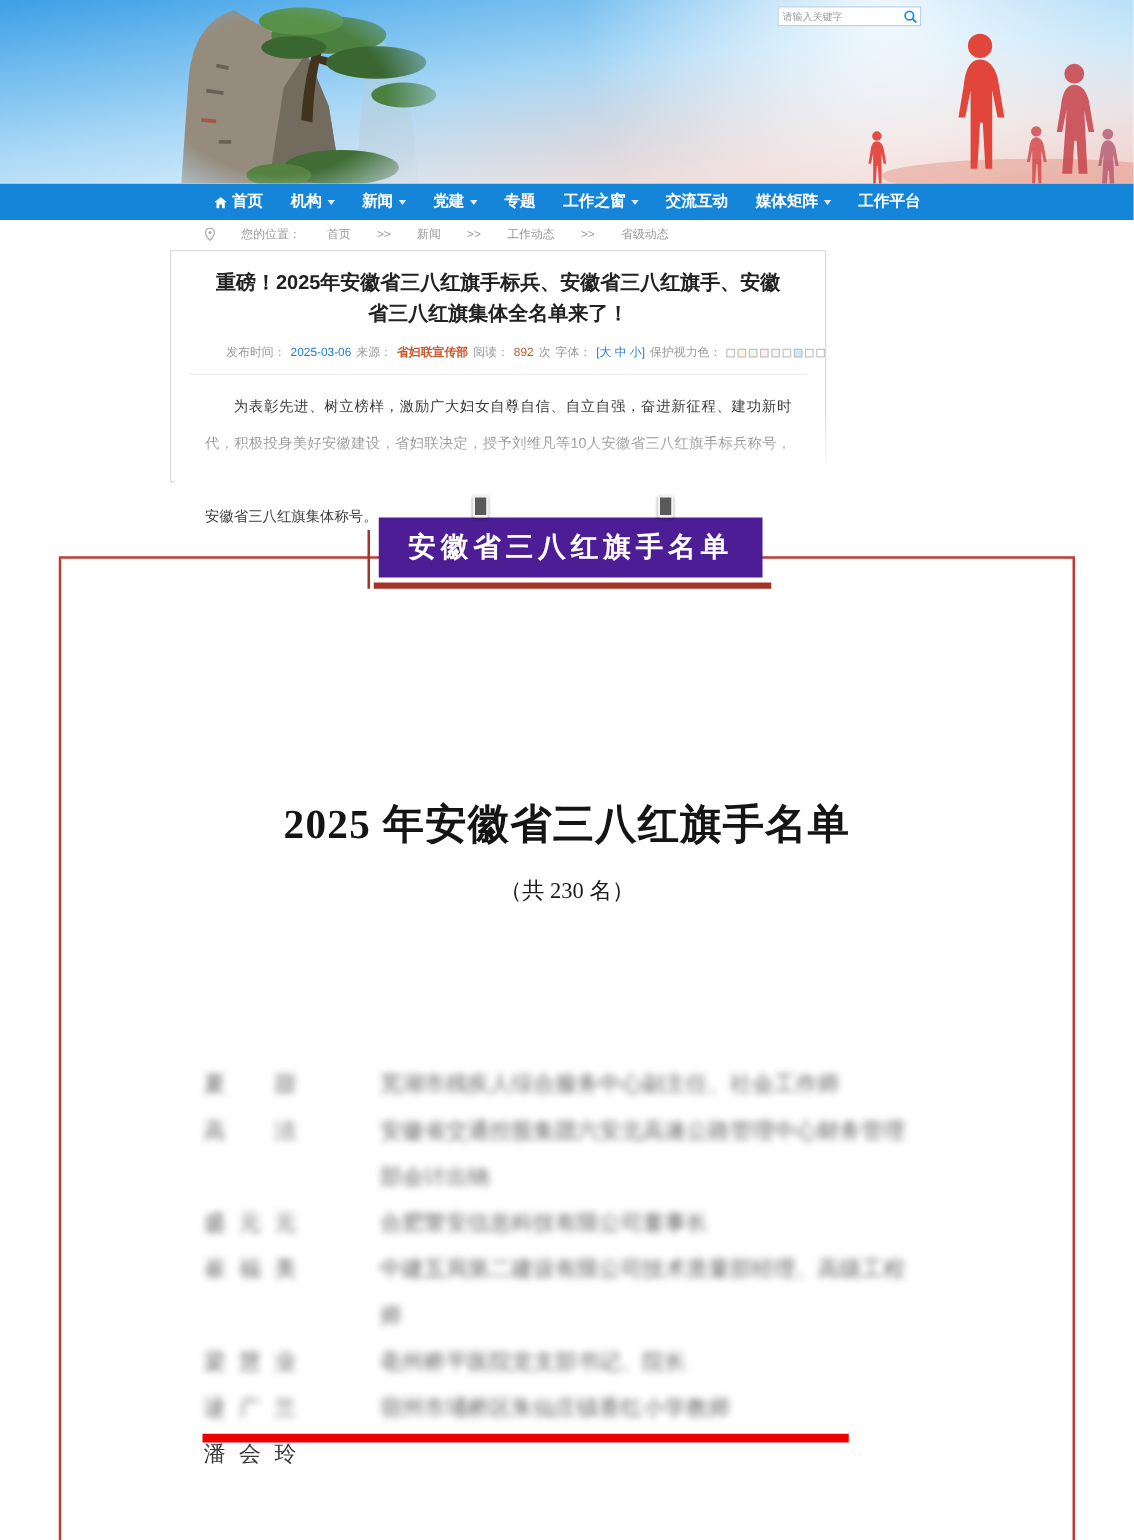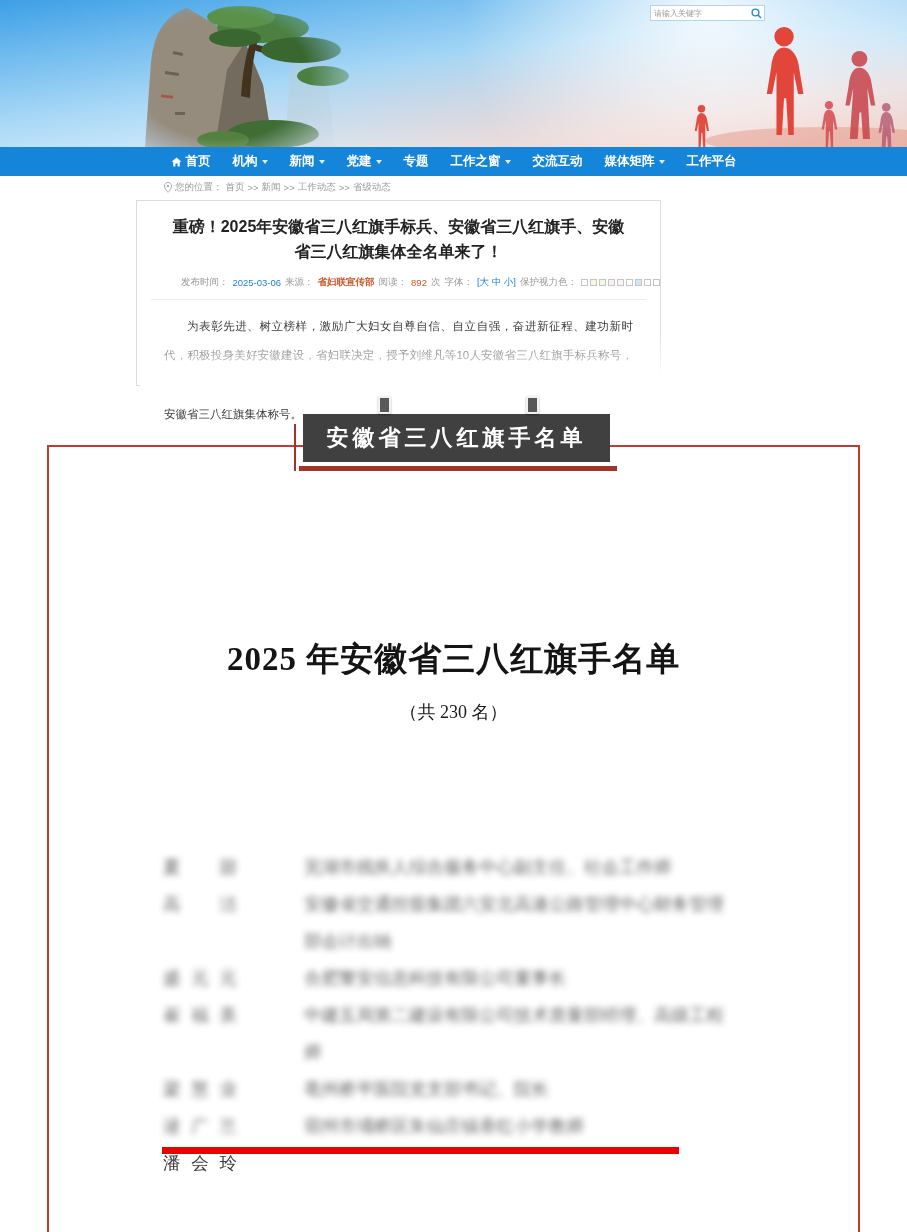--- a/index.html
+++ b/index.html
@@ -17,38 +17,38 @@
   .pine-wrap { position:absolute; left:95px; top:0; width:255px; height:147px;
     -webkit-mask-image:radial-gradient(ellipse 62% 78% at 50% 52%, #000 55%, transparent 98%);
     mask-image:radial-gradient(ellipse 62% 78% at 50% 52%, #000 55%, transparent 98%); }
   .family-wrap { position:absolute; right:0; top:25px; width:217px; height:122px; }
   .logo { position:absolute; left:380px; top:44px; display:flex; align-items:center; }
   .logo-text { font-size:36px; font-weight:bold; color:#e60012; letter-spacing:2px;
     margin-left:8px; white-space:nowrap;
     text-shadow:1px 1px 0 #ffd94d,-1px -1px 0 #ffd94d,1px -1px 0 #ffd94d,-1px 1px 0 #ffd94d,
       0 0 6px rgba(255,255,255,.9), 3px 3px 4px rgba(255,255,255,.7); }
   .search-box { position:absolute; left:622px; top:5px; width:115px; height:16px;
-    background:#fff; border:1px solid #b9d3e6; display:flex; align-items:center; z-index:6;margin-left:28px; }
+    background:#fff; border:1px solid #b9d3e6; display:flex; align-items:center; z-index:6; }
   .search-box input { flex:1; border:none; outline:none; font-size:8px; color:#555;
     padding:0 3px; min-width:0; background:transparent;
     font-family:"Liberation Sans","DejaVu Sans",sans-serif; }
   .search-box input::placeholder { color:#9a9a9a; }
   .search-btn { width:16px; height:14px; display:flex; align-items:center; justify-content:center; cursor:pointer; }
 
   
   .nav { position:absolute; left:0; top:147px; width:907px; height:29px; background:#1585da;
     display:flex; align-items:center; justify-content:center; gap:22px; z-index:5; }
   .nav-item { color:#fff; font-size:12.5px; font-weight:bold; display:flex; align-items:center;
     gap:4px; cursor:pointer; white-space:nowrap; }
   .caret { width:0; height:0; border-left:3.5px solid transparent; border-right:3.5px solid transparent;
     border-top:4px solid rgba(255,255,255,.85); margin-top:1px; }
 
   
   .breadcrumb { position:absolute; left:164px; top:181px; font-size:9.5px; color:#999;
-    display:flex; align-items:center; gap:3px; }
+    display:flex; align-items:center; gap:21px; }
   .crumb { color:#999; cursor:pointer; }
 
   
   .article-card { position:absolute; left:136px; top:200px; width:525px; height:186px;
     background:#fff; border:1px solid #dcdcdc; z-index:1; }
   .article-title { margin:14px 34px 0; text-align:center; font-size:16px; font-weight:bold;
     color:#222; line-height:1.55; }
   .meta-row { margin-top:11px; text-align:center; font-size:9.5px; color:#999;
     display:flex; justify-content:flex-end; align-items:center; gap:4px; }
   .meta-label { color:#999; }
@@ -60,21 +60,21 @@
   .article-divider { margin:10px 14px 0; border-bottom:1px solid #ececec; }
   .article-body { margin:12px 27px 0; font-size:11.5px; color:#3c3c3c; line-height:2.55;
     text-align:justify; text-indent:2em; }
   .fade-overlay { position:absolute; left:140px; top:330px; width:630px; height:68px; z-index:3;
     background:linear-gradient(180deg, rgba(255,255,255,0) 0%, #fff 70%, #fff 100%); }
 
   
   .pin { position:absolute; top:396px; width:13px; height:18px; background:#595959;
     border:2px solid #f2f2f2; border-radius:2px; box-shadow:0 1px 2px rgba(0,0,0,.35); z-index:6; }
   .pin-1 { left:378px; } .pin-2 { left:526px; }
-  .sign { position:absolute; left:303px; top:414px; width:307px; height:48px; background:#404040;
+  .sign { position:absolute; left:303px; top:414px; width:307px; height:48px; background:#4c1d95;
     z-index:5; display:flex; align-items:center; justify-content:center; }
   .sign-label { color:#fff; font-size:22px; font-weight:bold; letter-spacing:4px; white-space:nowrap; }
   .sign-shadow-left { position:absolute; left:294px; top:424px; width:2px; height:47px;
     background:#a23428; z-index:4; }
   .sign-shadow-bottom { position:absolute; left:299px; top:466px; width:318px; height:5px;
     background:#a23428; z-index:4; }
 
   
   .doc-frame { position:absolute; left:47px; top:445px; width:813px; height:800px;
     background:#fff; border:2px solid #bf3c31; z-index:2; }

